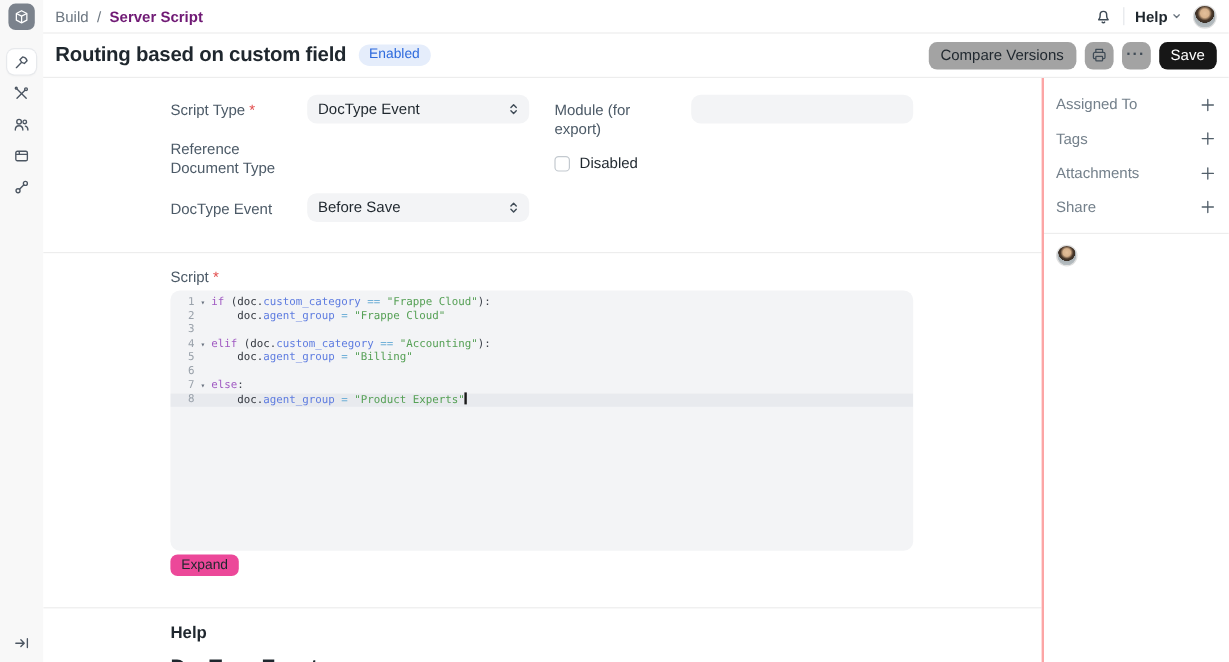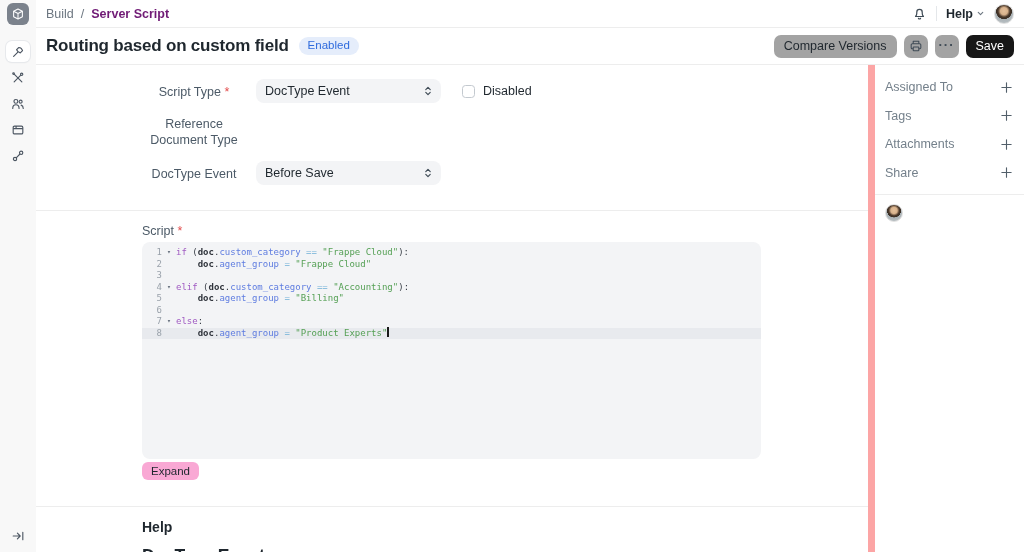--- a/index.html
+++ b/index.html
@@ -52,21 +52,21 @@
   .content { flex:1; min-width:0; overflow:hidden; }
   .inner { padding-left:106px; padding-right:107px; }
   .divider { border-top:1px solid #ededed; }
 
   
   .section-form { padding-top:14px; padding-bottom:17px; }
   .form-cols { display:flex; gap:21px; }
   .fcol { width:299px; }
   .frow { display:flex; align-items:flex-start; margin-bottom:8px; }
   .frow.tall { margin-bottom:13px; }
-  .flabel { width:114px; flex-shrink:0; font-size:12.5px; color:#4c5a67; padding-top:5px; line-height:16px; padding-right:10px;text-align:center; }
+  .flabel { width:114px; flex-shrink:0; font-size:12.5px; color:#4c5a67; padding-top:5px; line-height:16px; padding-right:10px; }
   .req { color:#e24c4c; }
   .control { width:185px; height:24px; background:#f3f4f6; border-radius:8px; font-size:12.5px; color:#1f272e; display:flex; align-items:center; padding:0 9px; cursor:pointer; }
   .control.select { justify-content:space-between; font-weight:500; }
   .control .updown { color:#3f4b56; display:flex; flex-shrink:0; }
   .checkrow { display:flex; align-items:center; gap:8px; padding-top:5px; cursor:pointer; }
   .checkbox { width:13px; height:13px; border:1.5px solid #c3c9cf; border-radius:3.5px; background:#fff; flex-shrink:0; }
   .checklabel { font-size:12.5px; font-weight:500; color:#1f272e; }
 
   
   .section-script { padding-top:13px; padding-bottom:26px; }
@@ -74,32 +74,32 @@
   .editor { margin-top:4px; width:619px; height:217px; background:var(--code-background,#f3f4f6); border-radius:8px; padding-top:5px; font-family:"DejaVu Sans Mono", monospace; font-size:9px; overflow:hidden; cursor:text; }
   .ace-line { display:flex; height:11.5px; line-height:11.5px; align-items:center; }
   .ace-line.active { background:var(--code-active_line,#e8eaee); }
   .gutter-num { width:20px; flex-shrink:0; text-align:right; color:var(--code-gutter,#9aa2ab); }
   .fold { width:14px; flex-shrink:0; text-align:center; color:#6a7380; font-size:6.5px; }
   .code-text { white-space:pre; color:var(--code-plain,#3c414a); }
   .tk-kw { color:var(--code-keyword,#a05ac2); }
   .tk-prop { color:var(--code-property,#5e7ce0); }
   .tk-op { color:var(--code-operator,#72b1d8); }
   .tk-str { color:var(--code-string,#55a055); }
-  .tk-var { color:var(--code-variable,#30343c); font-weight:bold;text-align:right; }
+  .tk-var { color:var(--code-variable,#30343c); font-weight:normal;text-align:right; }
   .tk-pl { color:var(--code-plain,#3c414a); }
   .cursor { display:inline-block; width:1.5px; height:10px; background:#1a1a1a; vertical-align:-1px; }
-  .expand-btn { margin-top:3px; height:18px; border:none; border-radius:6px; background:#f9a8d4; color:#1f272e; font-size:11.5px; padding:0 9px; font-family:inherit; cursor:pointer; }
+  .expand-btn { margin-top:3px; height:18px; border:none; border-radius:6px; background:#ec4899; color:#1f272e; font-size:11.5px; padding:0 9px; font-family:inherit; cursor:pointer; }
 
   
   .section-help { padding-top:12px; }
   .help-heading { font-size:14px; font-weight:600; }
   .help-subheading { font-size:17.5px; font-weight:700; margin-top:11px; letter-spacing:-.2px; }
 
   
-  .sidebar { width:156px; flex-shrink:0; border-left:7px solid #fca5a5; padding-top:8px; display:flex; flex-direction:column; }
+  .sidebar { width:156px; flex-shrink:0; border-left:2px solid #fca5a5; padding-top:8px; display:flex; flex-direction:column; }
   .sb-item { height:28.5px; display:flex; align-items:center; justify-content:space-between; padding:0 11px 0 10px; cursor:pointer; }
   .sb-label { font-size:12.5px; color:#74808b; }
   .sb-plus { color:#525f6a; display:flex; }
   .sb-div { border-top:1px solid #ededed; margin-top:7px; }
   .sb-avatar-row { padding:9px 10px; }
   .avatar.small { width:18px; height:18px; }
 
   svg { display:block; }
 </style>
 </head>
@@ -253,20 +253,26 @@
                     <svg width="8" height="12" viewBox="0 0 9 13" fill="none" stroke="currentColor" stroke-width="1.3" stroke-linecap="round" stroke-linejoin="round">
                       <path d="M2 5 L4.5 2.4 L7 5"></path>
                         <path d="M2 8 L4.5 10.6 L7 8"></path>
                     </svg>
                   </span>
                 </div>
               </div>
             </div>
             <div class="fcol">
               <div class="frow">
+                <span class="flabel">Module (for export)</span>
+                <div class="control">
+                  <span></span>
+                </div>
+              </div>
+              <div class="frow">
                 <span class="flabel" style="width:0;padding:0;"></span>
                 <div class="checkrow">
                   <span class="checkbox"></span>
                   <span class="checklabel">Disabled</span>
                 </div>
               </div>
             </div>
           </div>
         </div>
 

